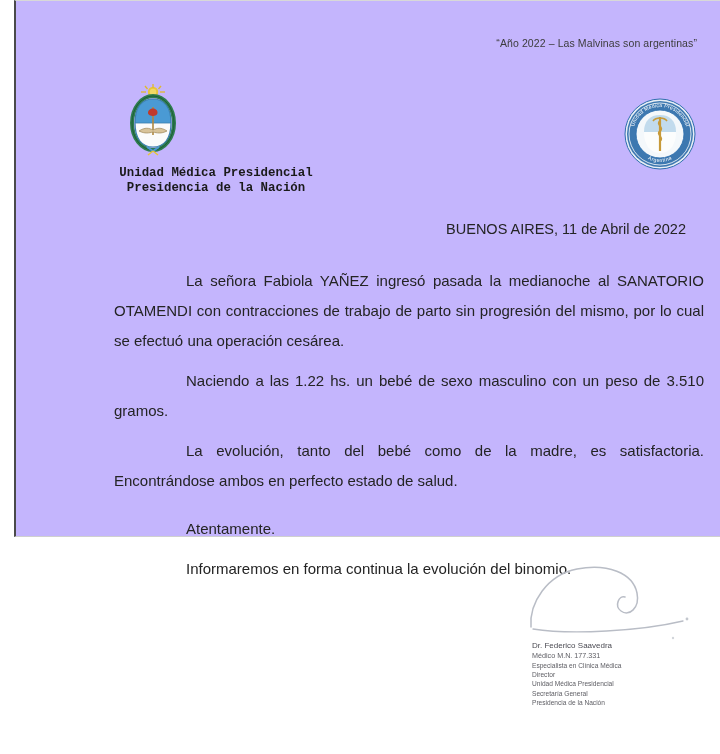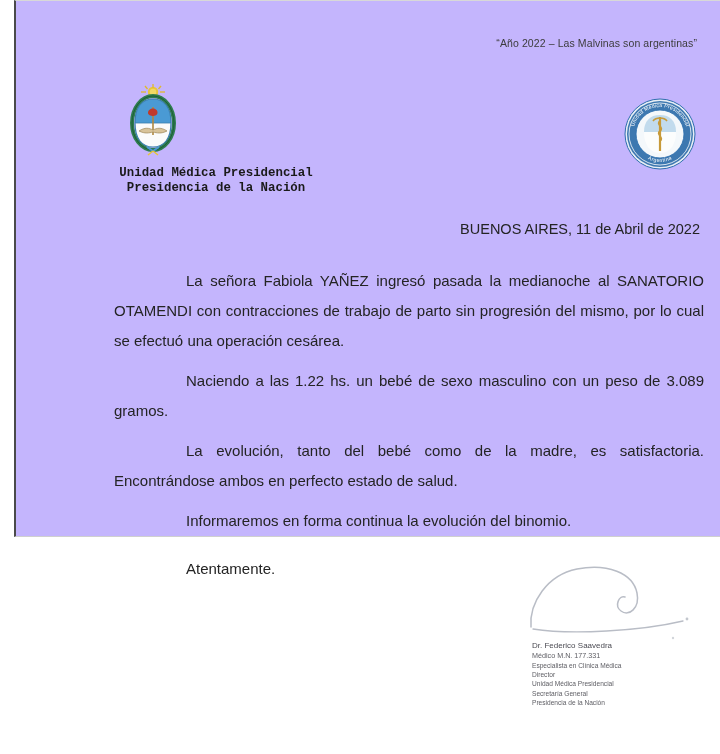--- a/index.html
+++ b/index.html
@@ -69,21 +69,21 @@
     top: 96px;
     width: 74px;
     height: 74px;
   }
   .seal-svg { display: block; }
 
   
   .dateline {
     position: absolute;
     left: 0;
-    right: 33px;
+    right: 47px;
     top: 220px;
     text-align: right;
     font-size: 14.5px;
     color: #242424;
     padding-left: 8px;
   }
 
   
   .body-text {
     position: absolute;
@@ -209,24 +209,24 @@
       <text font-family="Liberation Sans, sans-serif" font-size="5.1" fill="#ffffff" letter-spacing="0.4">
         <textPath href="#sealBotPath" startOffset="50%" text-anchor="middle">Argentina</textPath>
       </text>
     </svg>
   </div>
 
   <div class="dateline">BUENOS AIRES, 11 de Abril de 2022</div>
 
   <div class="body-text">
     <p class="para">La señora Fabiola YAÑEZ ingresó pasada la medianoche al SANATORIO OTAMENDI con contracciones de trabajo de parto sin progresión del mismo, por lo cual se efectuó una operación cesárea.</p>
-    <p class="para">Naciendo a las 1.22 hs. un bebé de sexo masculino con un peso de 3.089 gramos.</p>
+    <p class="para">Naciendo a las 1.22 hs. un bebé de sexo masculino con un peso de 3.510 gramos.</p>
     <p class="para">La evolución, tanto del bebé como de la madre, es satisfactoria. Encontrándose ambos en perfecto estado de salud.</p>
+    <p class="para last-left closing">Atentamente.</p>
     <p class="para last-left">Informaremos en forma continua la evolución del binomio.</p>
-    <p class="para last-left closing">Atentamente.</p>
   </div>
 
   <div class="signature">
     <svg width="190" height="85" viewBox="0 0 190 85">
       <path d="M10 68 C 8 44, 26 16, 56 10 C 86 4, 112 14, 116 34 C 119 49, 108 58, 100 52 C 93 47, 98 36, 104 38" fill="none" stroke="#b9bdc6" stroke-width="1.5" stroke-linecap="round"></path>
       <path d="M12 70 C 50 76, 120 72, 162 62" fill="none" stroke="#b9bdc6" stroke-width="1.3" stroke-linecap="round"></path>
       <circle cx="166" cy="60" r="1.4" fill="#c3c7ce"></circle>
       <circle cx="152" cy="79" r="1.2" fill="#d2d5db"></circle>
     </svg>
   </div>

